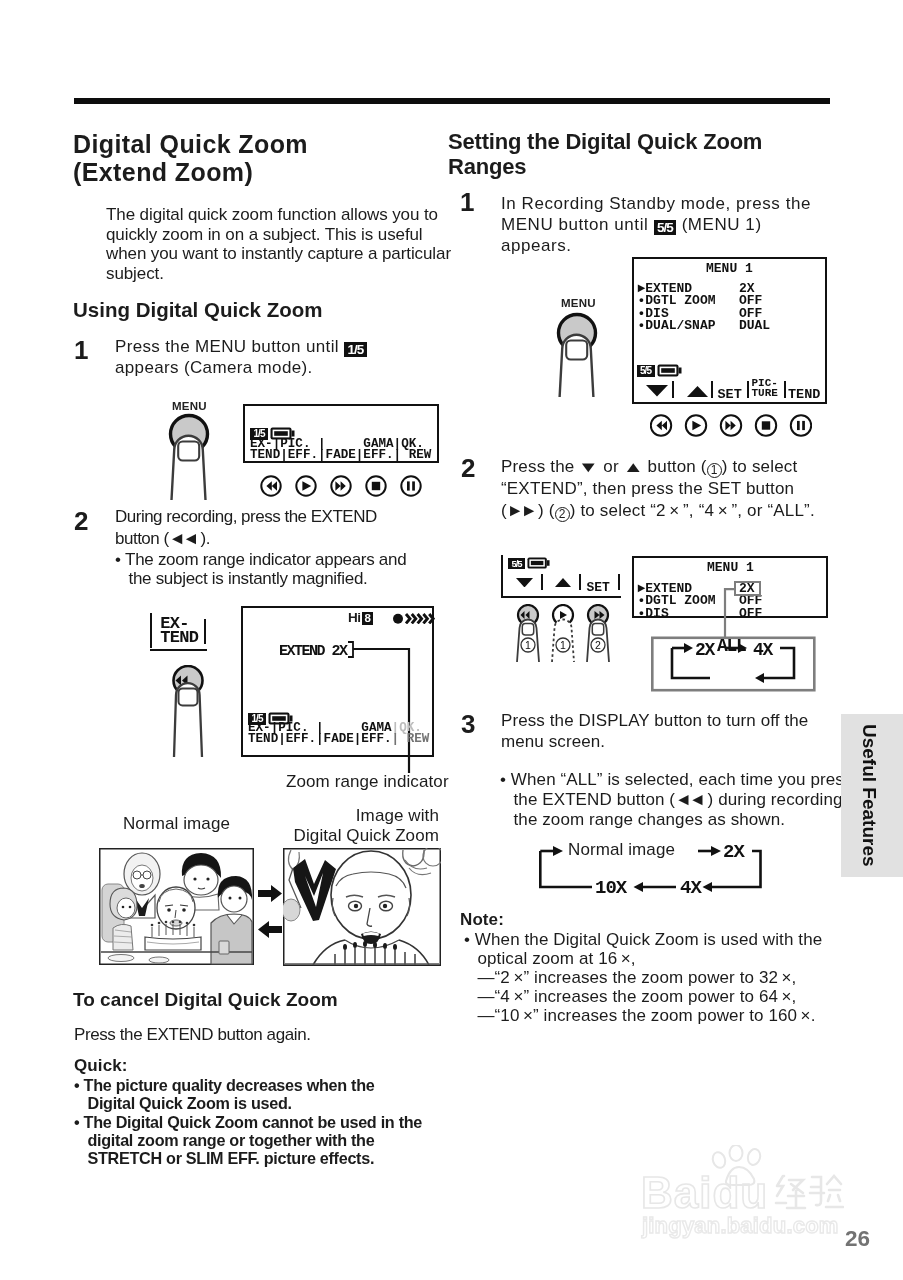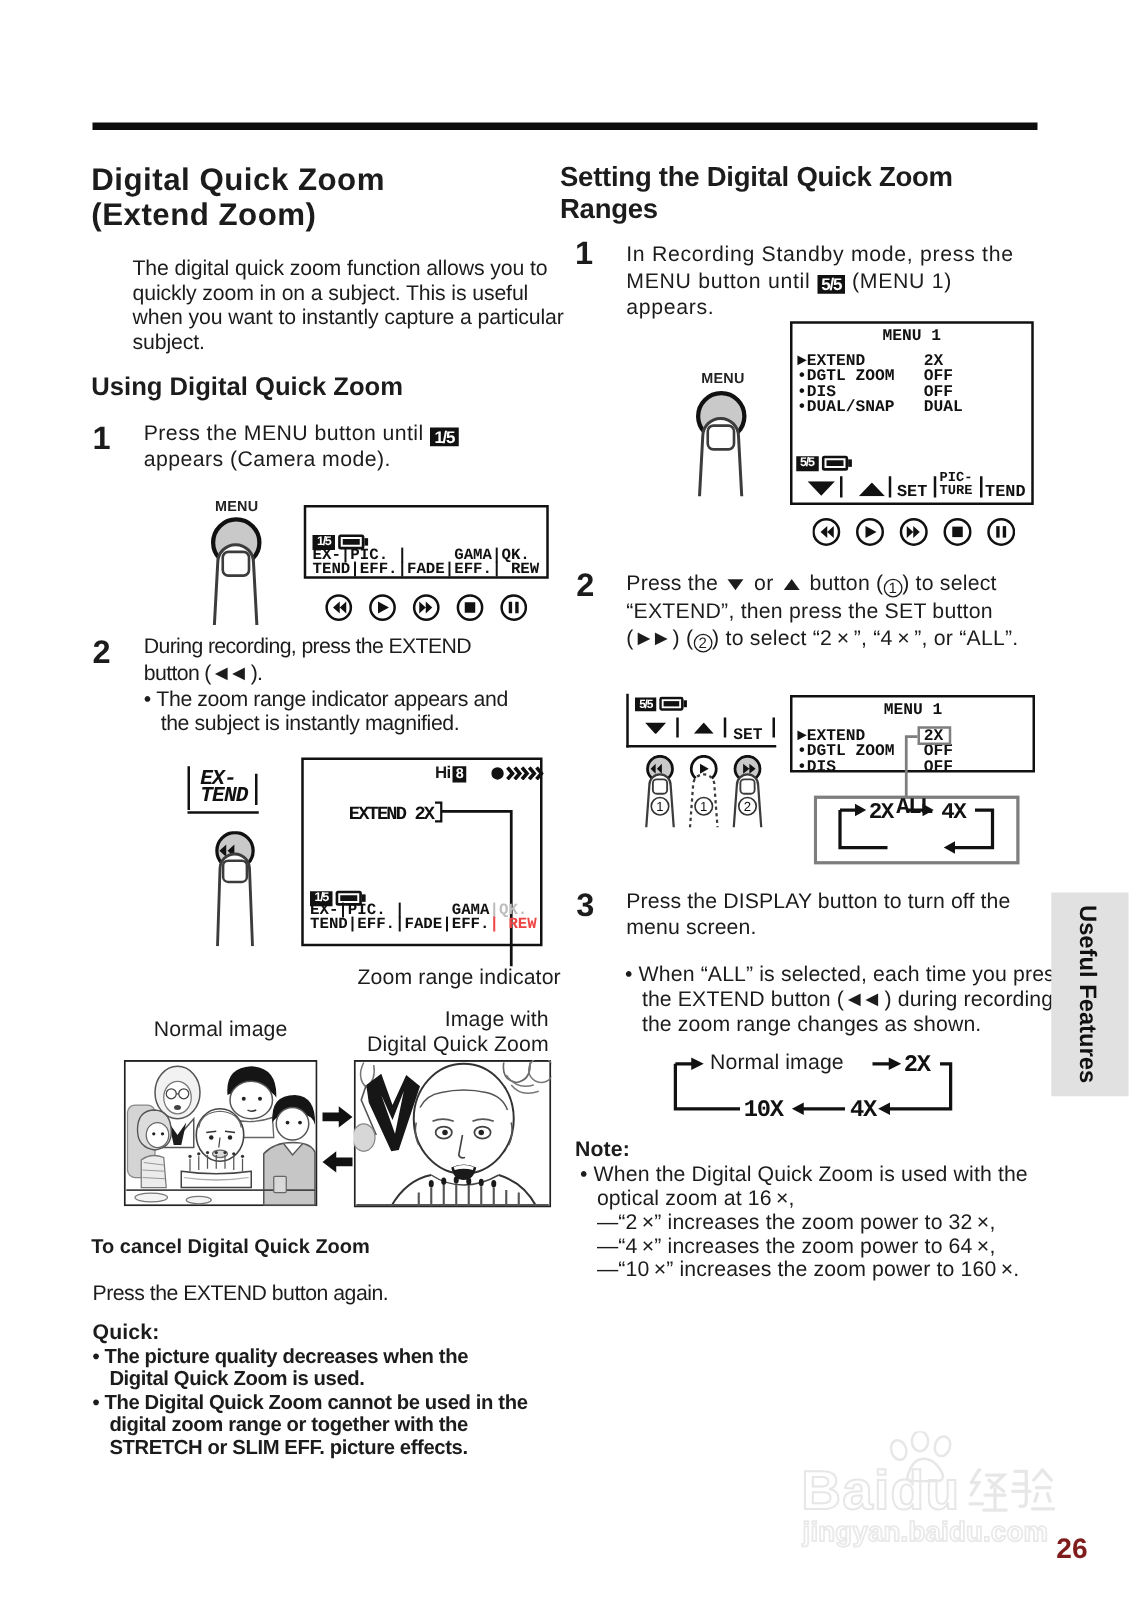--- a/index.html
+++ b/index.html
@@ -70,21 +70,21 @@
     <rect x="111.8" y="6.8" width="8.4" height="8.4"></rect>
     <rect x="147" y="6.4" width="2.7" height="9.2"></rect>
       <rect x="152.2" y="6.4" width="2.7" height="9.2"></rect>
   </g>
 </svg>
 
 <div class="abs stepnum" style="left:74px;top:508px;">2</div>
 <p class="abs body17" style="left:115px;top:505.8px;line-height:22.3px;letter-spacing:-0.5px;">During recording, press the EXTEND<br>button (<span style="letter-spacing:-3px;">◄◄</span>&nbsp;).</p>
 <p class="abs body17" style="left:115px;top:549.7px;line-height:19px;letter-spacing:-0.3px;">•&nbsp;The zoom range indicator appears and<br><span style="padding-left:13.5px;"></span>the subject is instantly magnified.</p>
 
-<div class="abs mono" style="left:150.4px;top:612.7px;font-size:17px;letter-spacing:-0.7px;line-height:14px;white-space:pre;border-left:2.2px solid #111;padding:4px 0 0 7.8px;height:31.5px;font-style:italic;">EX-
+<div class="abs mono" style="left:150.4px;top:612.7px;font-size:17px;letter-spacing:-0.7px;line-height:14px;white-space:pre;border-left:2.2px solid #111;padding:4px 0 0 7.8px;height:31.5px;">EX-
 TEND</div>
 <div class="abs" style="left:204px;top:618.5px;width:2.2px;height:25.5px;background:#111;"></div>
 <div class="abs" style="left:150.4px;top:649px;width:57px;height:2.3px;background:#111;"></div>
 <svg class="abs" style="left:160px;top:665px;" width="60" height="92" viewBox="0 0 60 92">
   <circle cx="28" cy="15.5" r="14.5" fill="#c9c9c9" stroke="#111" stroke-width="2.6"></circle>
   <path d="M21,10.5 L15.5,15.5 L21,20.5 Z M27.5,10.5 L22,15.5 L27.5,20.5 Z" fill="#111"></path>
   <path d="M14,92 L16,30 A11.8,11.8 0 0 1 39.6,30 L42,92" fill="#fff" stroke="#3c3c3c" stroke-width="2.3"></path>
   <rect x="18.5" y="23.5" width="19" height="17" rx="4" fill="none" stroke="#3c3c3c" stroke-width="2"></rect>
 </svg>
 
@@ -106,21 +106,21 @@
   <path d="M8,9 L64,9 L64,133" fill="none" stroke="#111" stroke-width="2.2"></path>
 </svg>
 <div class="sbadge" style="left:248px;top:712.5px;">1/5</div>
 <svg class="abs" style="left:267.5px;top:711.5px;" width="25" height="13" viewBox="0 0 25 13">
   <rect x="0.5" y="0.5" width="21" height="12" rx="2" fill="#111"></rect>
   <rect x="2.6" y="2.6" width="16.8" height="7.8" fill="#fff"></rect>
   <rect x="4.2" y="4.2" width="13.6" height="4.6" fill="#111"></rect>
   <rect x="21.5" y="3.5" width="3" height="6" fill="#111"></rect>
 </svg>
 <div class="abs mono" style="left:248px;top:722.7px;font-size:12.6px;line-height:11.5px;white-space:pre;">EX-|PIC. |     GAMA<span style="color:#bdbdbd;">|QK.</span>
-TEND|EFF.|FADE|EFF.<span style="color:#ef4444;">| REW</span></div>
+TEND|EFF.|FADE|EFF.<span style="color:#737373;">| REW</span></div>
 
 <div class="abs body17" style="left:286px;top:771.5px;">Zoom range indicator</div>
 
 <div class="abs body17" style="left:99px;top:814px;width:155px;text-align:center;">Normal image</div>
 <div class="abs body17" style="left:281px;top:806px;width:158px;text-align:right;">Image with<br>Digital Quick Zoom</div>
 
 <svg class="abs" style="left:99px;top:848px;" width="155" height="117" viewBox="0 0 155 117">
   <rect x="0.75" y="0.75" width="153.5" height="115.5" fill="#fff" stroke="#222" stroke-width="1.5"></rect>
 
   <rect x="3" y="36" width="22" height="58" rx="6" fill="#d4d4d4" stroke="#888" stroke-width="1"></rect>
@@ -226,21 +226,21 @@
       <ellipse cx="112" cy="99" rx="2" ry="3"></ellipse>
   </g>
   <path d="M2,116 L156,116" stroke="#555" stroke-width="1.5"></path>
 </svg>
 
 <svg class="abs" style="left:257px;top:884px;" width="26" height="56" viewBox="0 0 26 56">
   <path d="M1,6 L14,6 L14,1 L25,9.5 L14,18 L14,13 L1,13 Z" fill="#111"></path>
   <path d="M25,42 L12,42 L12,37 L1,45.5 L12,54 L12,49 L25,49 Z" fill="#111"></path>
 </svg>
 
-<h2 class="abs" style="left:73px;top:989px;font-size:16px;">To cancel Digital Quick Zoom</h2>
+<h2 class="abs" style="left:73px;top:989px;font-size:19px;">To cancel Digital Quick Zoom</h2>
 <p class="abs body17" style="left:74px;top:1024.5px;letter-spacing:-0.4px;">Press the EXTEND button again.</p>
 <p class="abs body17" style="left:74px;top:1055.5px;font-weight:bold;">Quick:</p>
 <p class="abs body17" style="left:74px;top:1076px;line-height:18.3px;font-weight:bold;font-size:16.2px;letter-spacing:-0.3px;">•&nbsp;The picture quality decreases when the<br>
 <span style="padding-left:13.5px;"></span>Digital Quick Zoom is used.<br>
 •&nbsp;The Digital Quick Zoom cannot be used in the<br>
 <span style="padding-left:13.5px;"></span>digital zoom range or together with the<br>
 <span style="padding-left:13.5px;"></span>STRETCH or SLIM EFF. picture effects.</p>
 
 <h2 class="abs" style="left:448px;top:128.6px;font-size:22px;line-height:25.5px;letter-spacing:-0.2px;">Setting the Digital Quick Zoom<br>Ranges</h2>
 
@@ -431,13 +431,13 @@
 <svg class="abs" style="left:774px;top:1174px;" width="70" height="38" viewBox="0 0 70 38">
   <g fill="none" stroke="#e7e7e7" stroke-width="2.6" stroke-linecap="round">
     <path d="M9,2 L3,12 M10,2 L10,2 M3,12 L9,12 L3,22 M2,29 L12,29"></path>
     <path d="M15,6 L29,6 L19,16 M17,10 L29,19 M14,22 L30,22 M22,17 L22,34 M13,34 L31,34"></path>
     <path d="M38,3 L47,3 L47,13 L37,13 M47,13 L47,27 Q47,32 42,31 M36,19 L50,19"></path>
     <path d="M53,10 L60,2 L67,10 M55,16 L66,16 M56,21 L54,27 M64,21 L66,27 M52,33 L69,33"></path>
   </g>
 </svg>
 <div class="abs" style="left:642px;top:1213px;font-size:22px;font-weight:bold;color:#fff;-webkit-text-stroke:1.4px #e9e9e9;letter-spacing:0.2px;">jingyan.baidu.com</div>
 
-<div class="abs" style="left:845px;top:1226px;font-size:22.5px;font-weight:bold;color:#7f1d1d;">26</div>
+<div class="abs" style="left:845px;top:1226px;font-size:22.5px;font-weight:bold;color:#737373;">26</div>
 
 </body></html>

